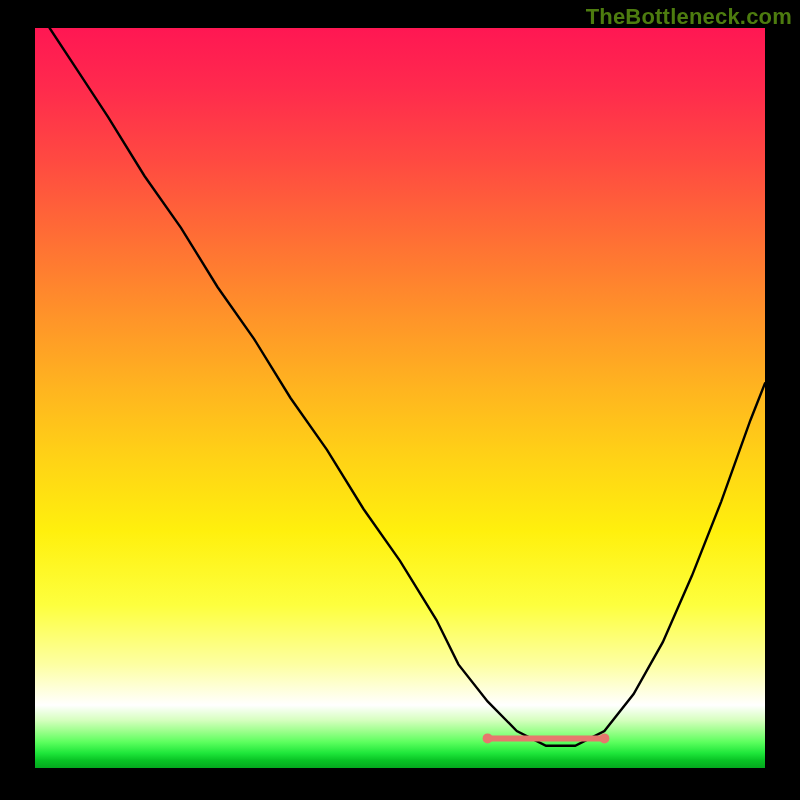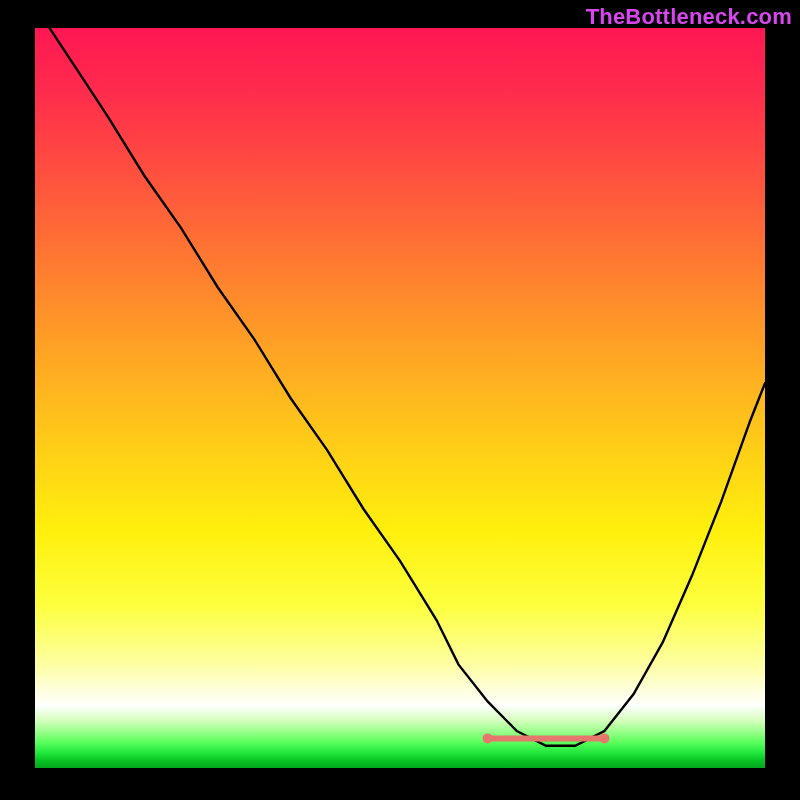--- a/index.html
+++ b/index.html
@@ -16,21 +16,21 @@
     height: 800px;
     background: #000;
   }
   .watermark {
     position: absolute;
     top: 4px;
     right: 8px;
     font-family: Arial, Helvetica, sans-serif;
     font-size: 22px;
     font-weight: 600;
-    color: #d946ef;
+    color: #4d7c0f;
     letter-spacing: 0.2px;
     z-index: 10;
   }
   .plot-area {
     position: absolute;
     left: 35px;
     top: 28px;
     width: 730px;
     height: 740px;
   }

